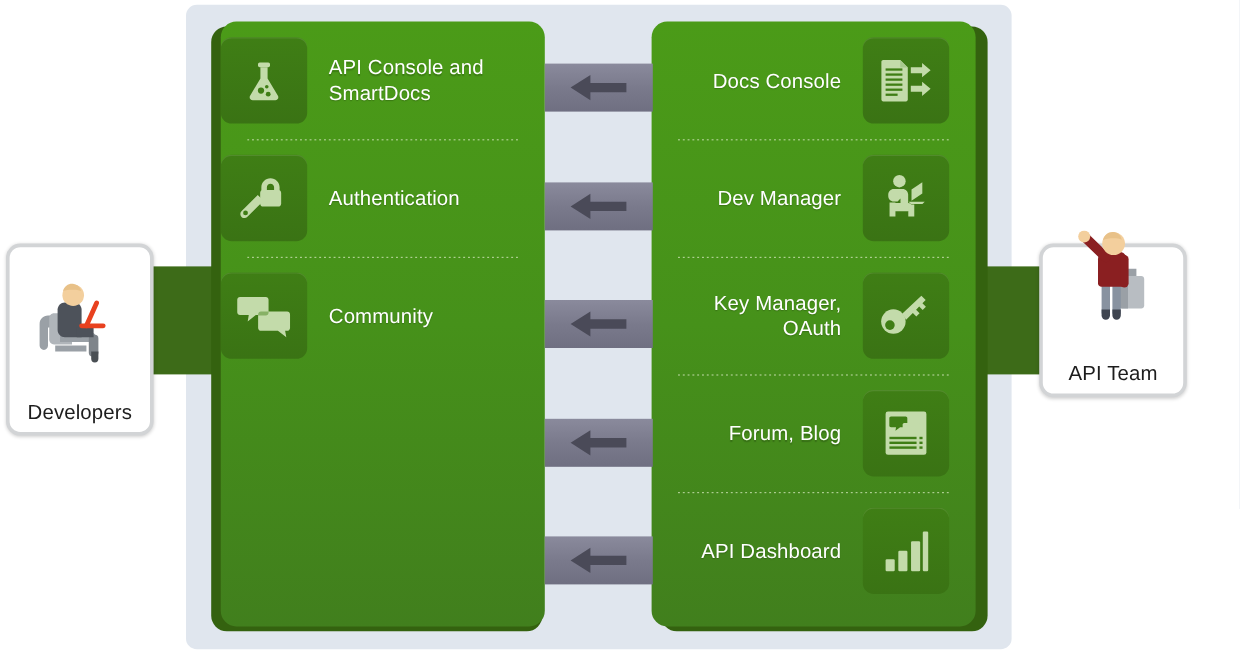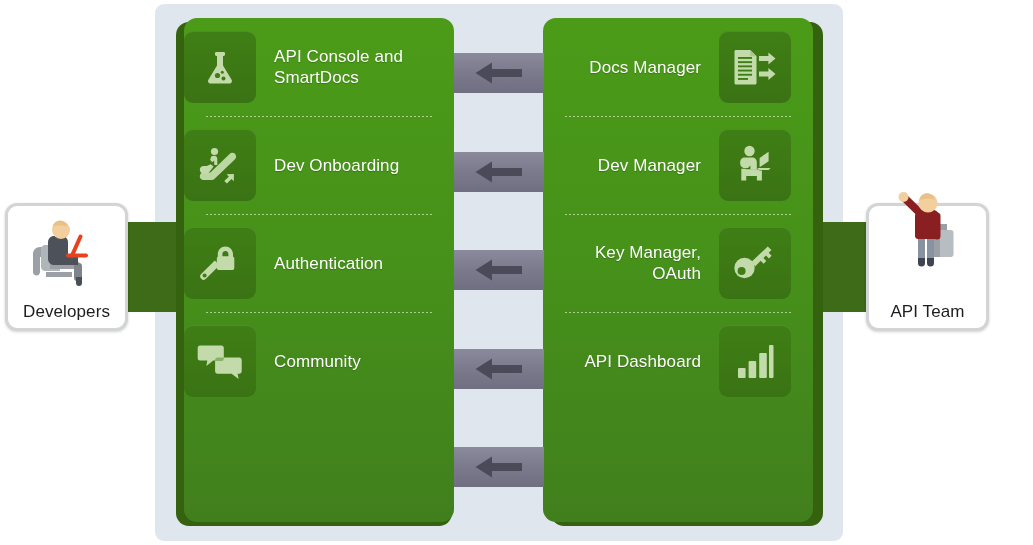--- a/index.html
+++ b/index.html
@@ -33,21 +33,21 @@
     box-sizing:border-box;
   }
   .actor .actor-label{
     font-size:17px;color:#1d1d1d;letter-spacing:.1px;
     line-height:20px;
   }
   .actor .actor-art{
     flex:1;display:flex;align-items:center;justify-content:center;
     width:100%;
   }
-  #actor-developers{left:5px;top:203px;width:123px;height:128px;}
+  #actor-developers{left:5px;top:203px;width:123px;height:160px;}
   #actor-apiteam{left:866px;top:203px;width:123px;height:128px;gap:32px;}
 
   
   .stub{position:absolute;background:#3d6b18;}
   #stub-left{left:126px;top:222px;width:60px;height:90px;}
   #stub-right{left:812px;top:222px;width:60px;height:90px;}
 
   
   .col-shadow{
     position:absolute;background:#34620f;border-radius:13px;
@@ -134,35 +134,20 @@
           <g fill="#3f7e15">
             <circle cx="19.5" cy="30.5" r="2.6"></circle>
             <circle cx="25.5" cy="33.5" r="2"></circle>
             <circle cx="24.3" cy="27.3" r="1.5"></circle>
           </g>
         </svg>
       </div>
       <div class="row-label">API Console and SmartDocs</div>
     </div>
 
-    <div class="row">
-      <div class="tile">
-        <svg width="46" height="46" viewBox="0 0 46 46">
-          <g fill="#c3dbaa">
-            <circle cx="17.5" cy="9.5" r="3.6"></circle>
-            <path d="M14.2 14.5c1.2-.6 3.3-.9 4.6-.3 1.2.6 1.5 1.7 1.5 3.1v5.6h-3.1v-4.4l-1.7 1.8-2.4-2.4 1.1-3.4z"></path>
-            <path d="M13.7 22.3l2.9 2.2-4.6 6.1c-.5.7-1.2 1-2 1H6.6c-2.1 0-3.8-1.7-3.8-3.8s1.7-3.8 3.8-3.8h3.2l3.9-1.7z"></path>
-            <path d="M35.3 10.8c2.1 0 3.8 1.7 3.8 3.8 0 1-.4 2-1.1 2.7L17.4 37.1c-.7.6-1.6 1-2.6 1H6.6c-2.1 0-3.8-1.7-3.8-3.8s1.7-3.8 3.8-3.8h6.8L32.6 12c.7-.7 1.7-1.2 2.7-1.2z" opacity=".96"></path>
-            <path d="M7 27.4h3.5v6.3H7z" fill="#3f7e15" opacity=".0"></path>
-            <path d="M29.5 32.2l7.4-.2-.1 7.3-2.3-2.3-4.6 4.6-2.6-2.6 4.6-4.6-2.4-2.2z"></path>
-          </g>
-        </svg>
-      </div>
-      <div class="row-label">Dev Onboarding</div>
-    </div>
 
     <div class="row">
       <div class="tile">
         <svg width="46" height="46" viewBox="0 0 46 46">
           <g fill="#c3dbaa">
             <path d="M28.4 6.5c-4.2 0-7.6 3.4-7.6 7.6v3.3h4.6v-3.3c0-1.7 1.3-3 3-3s3 1.3 3 3v3.3H36v-3.3c0-4.2-3.4-7.6-7.6-7.6z"></path>
             <rect x="19.8" y="16.3" width="17.5" height="13.8" rx="2.6"></rect>
             <path d="M22.6 25.2L9.2 38.6a3.4 3.4 0 1 1-4.8-4.8L17.8 20.4l4.8 4.8z"></path>
             <rect x="12.6" y="26.6" width="4.6" height="3.1" rx="1.2" transform="rotate(-45 14.9 28.1)"></rect>
           </g>
@@ -185,21 +170,21 @@
       <div class="row-label">Community</div>
     </div>
 
 
   </div>
 
   <div class="col-shadow" id="col-right-shadow"></div>
   <div class="col" id="col-right">
 
     <div class="row">
-      <div class="row-label">Docs Manager</div>
+      <div class="row-label">Docs Console</div>
       <div class="tile">
         <svg width="46" height="44" viewBox="0 0 46 44">
           <g fill="#c3dbaa">
             <path d="M4 5h14.2l6.3 6.3V38c0 .8-.7 1.5-1.5 1.5H4c-.8 0-1.5-.7-1.5-1.5V6.5C2.5 5.7 3.2 5 4 5z"></path>
             <path d="M18.2 5l6.3 6.3h-6.3V5z" fill="#a7c98c"></path>
           </g>
           <g fill="#3f7e15">
             <rect x="6" y="12" width="14" height="1.9"></rect>
             <rect x="6" y="16.2" width="14" height="1.9"></rect>
             <rect x="6" y="20.4" width="14" height="1.9"></rect>
@@ -239,20 +224,43 @@
         <svg width="46" height="40" viewBox="0 0 46 40">
           <g fill="#c3dbaa">
             <circle cx="12.5" cy="25" r="10.2"></circle>
             <path d="M19.8 18.5L35.8 3.5l3.6 3.6-2.7 2.7 2.9 2.9-2.7 2.7-2.9-2.9-2.6 2.6 2.9 2.9-2.7 2.7-2.9-2.9-5.6 5.6-3.3-4.9z"></path>
           </g>
           <circle cx="9.6" cy="27.9" r="4" fill="#3f7e15"></circle>
         </svg>
       </div>
     </div>
 
+    <div class="row">
+      <div class="row-label">Forum,  Blog</div>
+      <div class="tile">
+        <svg width="44" height="44" viewBox="0 0 44 44">
+          <rect x="5" y="4" width="34" height="36" rx="2" fill="#c3dbaa"></rect>
+          <g fill="#3f7e15">
+            <path d="M9.5 8h12.2c.8 0 1.4.6 1.4 1.4v6.2c0 .8-.6 1.4-1.4 1.4h-4.6l-3.9 3 .5-3H9.5c-.8 0-1.4-.6-1.4-1.4V9.4c0-.8.6-1.4 1.4-1.4z"></path>
+            <path d="M20.2 13.2h12.4c.8 0 1.4.6 1.4 1.4v6.1c0 .8-.6 1.4-1.4 1.4h-1l.6 3-4-3h-8c-.8 0-1.4-.6-1.4-1.4v-6.1c0-.8.6-1.4 1.4-1.4z" opacity=".0"></path>
+            <rect x="8.2" y="25" width="22.6" height="2"></rect>
+            <rect x="33.2" y="25" width="2.6" height="2"></rect>
+            <rect x="8.2" y="29" width="22.6" height="2"></rect>
+            <rect x="33.2" y="29" width="2.6" height="2"></rect>
+            <rect x="8.2" y="33" width="22.6" height="2"></rect>
+            <rect x="33.2" y="33" width="2.6" height="2"></rect>
+            <rect x="8.2" y="21" width="8" height="2" opacity=".0"></rect>
+          </g>
+          <g fill="#c3dbaa">
+            <path d="M20.5 13.4h12c.7 0 1.3.6 1.3 1.3v5.8c0 .7-.6 1.3-1.3 1.3h-.8l.5 2.6-3.4-2.6h-8.3c-.7 0-1.3-.6-1.3-1.3v-5.8c0-.7.6-1.3 1.3-1.3z" opacity=".0"></path>
+          </g>
+          <path d="M20.5 13.4h12c.7 0 1.3.6 1.3 1.3v5.8c0 .7-.6 1.3-1.3 1.3h-.8l.5 2.6-3.4-2.6h-8.3c-.7 0-1.3-.6-1.3-1.3v-5.8c0-.7.6-1.3 1.3-1.3z" fill="#c3dbaa"></path>
+        </svg>
+      </div>
+    </div>
 
     <div class="row">
       <div class="row-label">API Dashboard</div>
       <div class="tile">
         <svg width="44" height="44" viewBox="0 0 44 44">
           <g fill="#c3dbaa">
             <rect x="5" y="29" width="7.6" height="10" rx="1"></rect>
             <rect x="15.6" y="22" width="7.6" height="17" rx="1"></rect>
             <rect x="26.2" y="14" width="7.6" height="25" rx="1"></rect>
             <rect x="36" y="6" width="4.5" height="33" rx="1"></rect>

